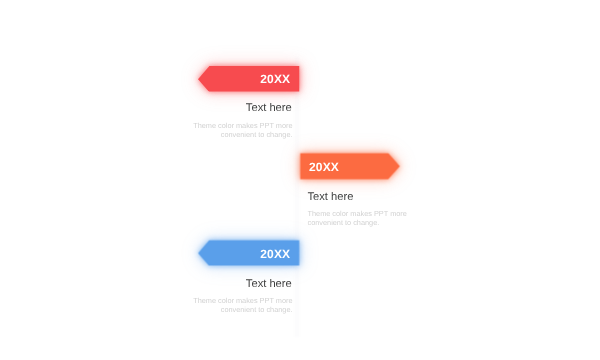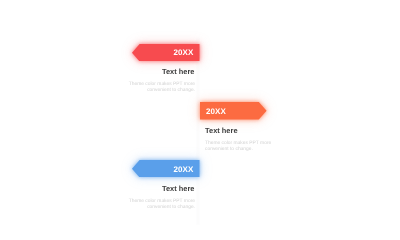--- a/index.html
+++ b/index.html
@@ -13,21 +13,21 @@
 
   .axis{position:absolute;left:197px;top:38px;width:2px;height:187px;
          background:#fafafb;filter:blur(1px);}
 
   .arrow{position:absolute;}
   .arrow svg{display:block;}
 
   .yearlbl{position:absolute;font-weight:bold;color:#ffffff;
            font-size:8px;line-height:8px;letter-spacing:0.1px;}
 
-  .title{position:absolute;font-weight:bold;color:#3f3f3f;
+  .title{position:absolute;font-weight:normal;color:#3f3f3f;
          font-size:7.45px;line-height:7.45px;white-space:nowrap;}
 
   .desc{position:absolute;color:#d2d2d2;font-size:4.9px;line-height:5.5px;
         white-space:nowrap;}
   .ta-r{text-align:right;}
   .ta-l{text-align:left;}
 </style>
 </head>
 <body>
 

